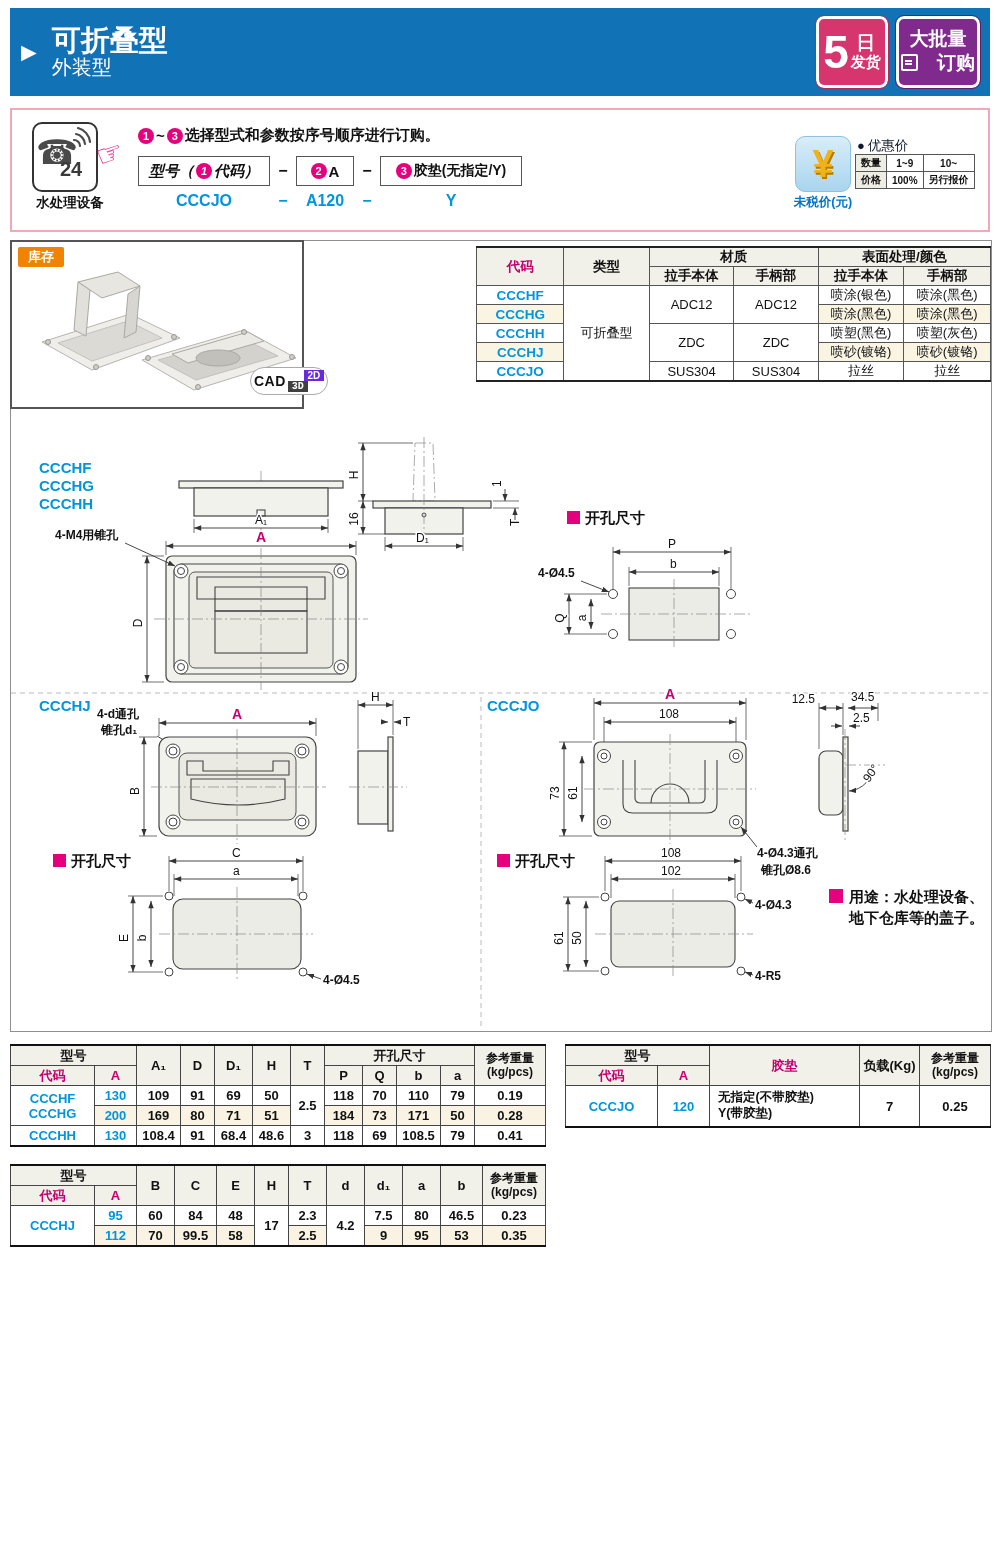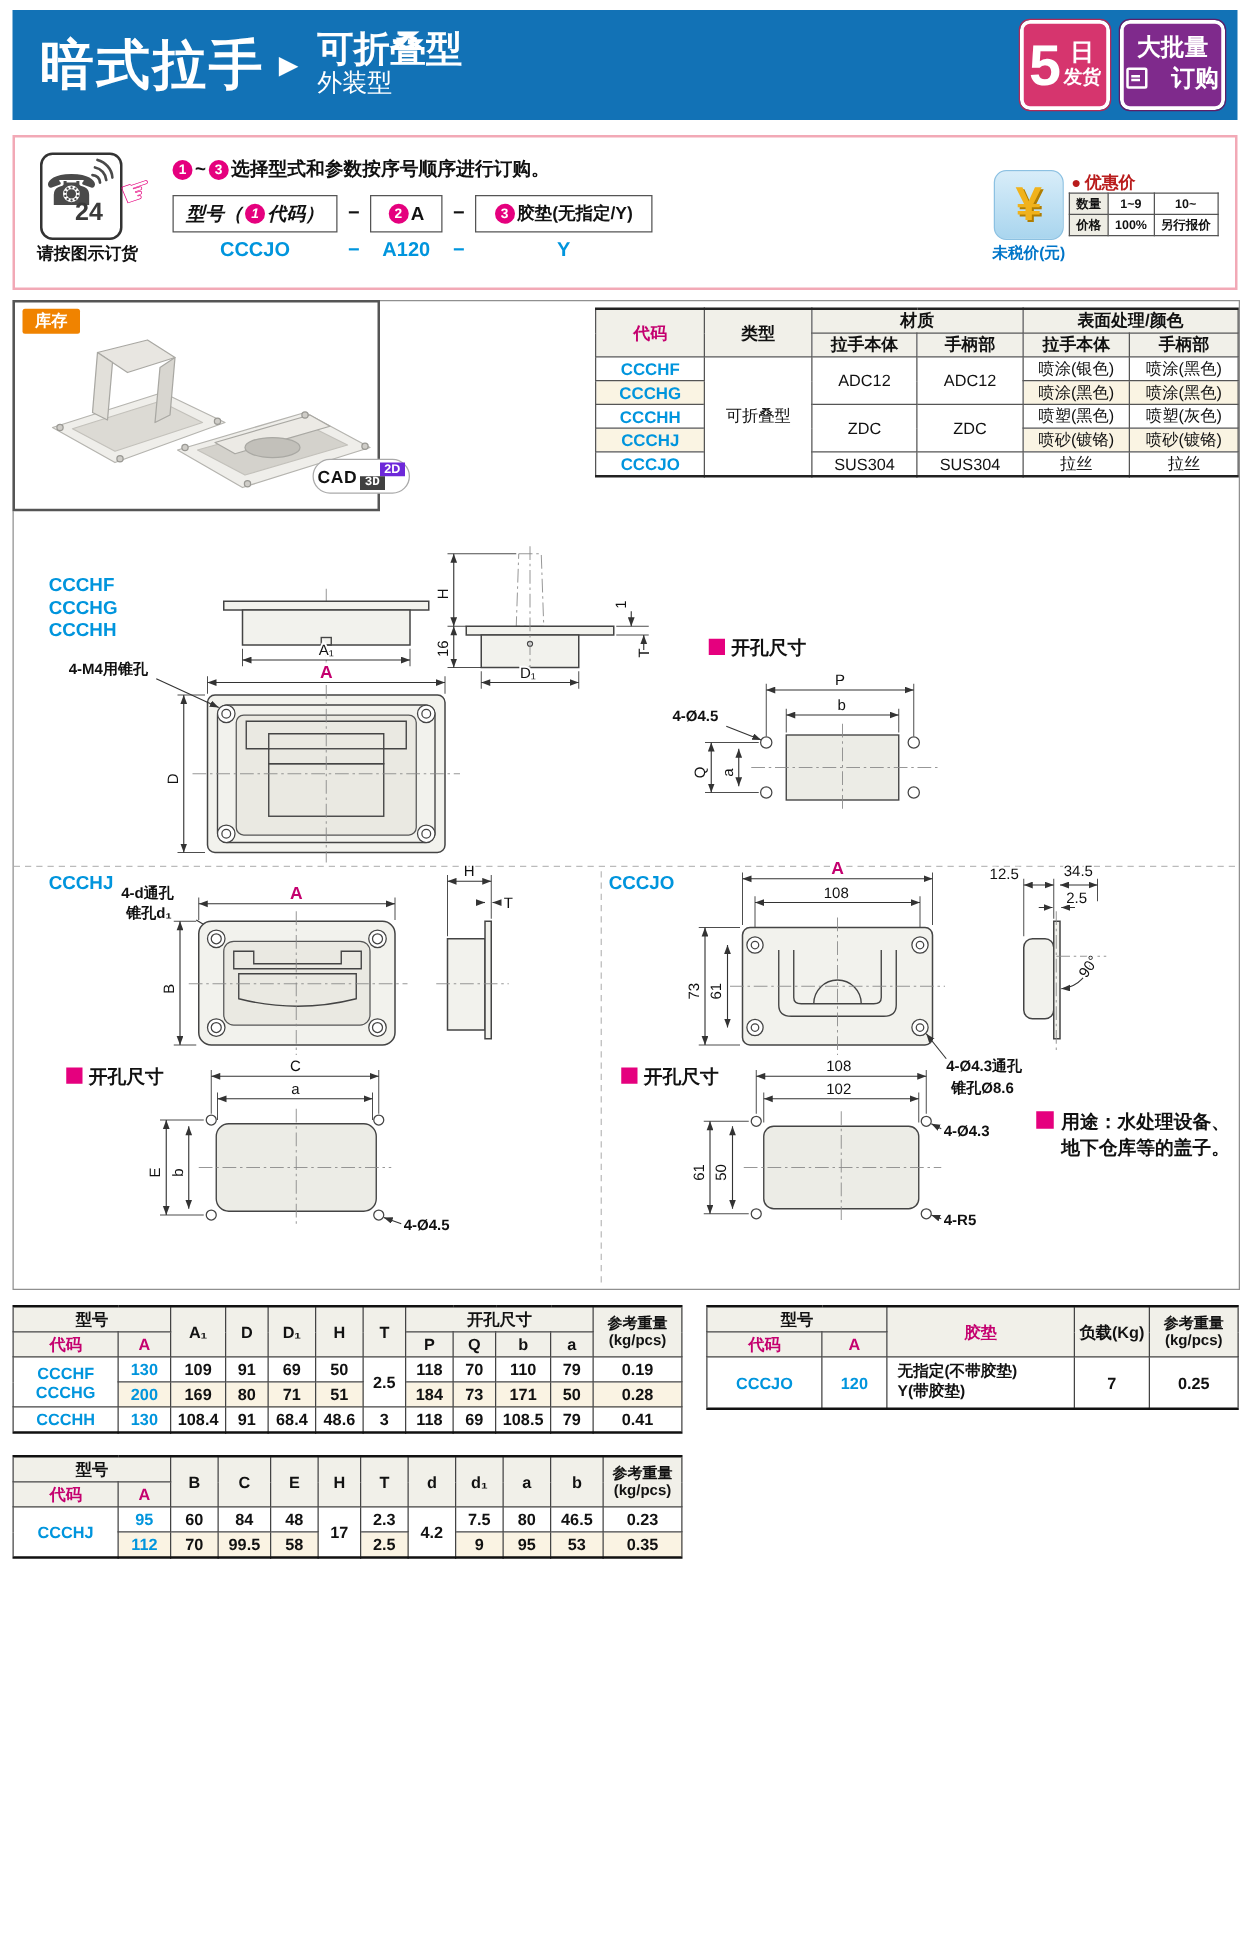--- a/index.html
+++ b/index.html
@@ -34,21 +34,21 @@
   .ncirc{display:inline-flex;width:16px;height:16px;border-radius:50%;background:#e5007e;color:#fff;font-size:11px;font-weight:bold;align-items:center;justify-content:center;}
   .fmt-row{left:126px;top:46px;display:flex;align-items:center;}
   .fmt-box{height:30px;border:1.5px solid #555;box-sizing:border-box;display:flex;align-items:center;justify-content:center;gap:2px;font-size:15px;font-weight:bold;}
   .fb1{width:132px;font-style:italic;} .fb2{width:58px;} .fb3{width:142px;font-size:14px;}
   .fmt-dash{width:26px;text-align:center;font-size:16px;font-weight:bold;}
   .ex-row{left:126px;top:82px;display:flex;align-items:center;color:#0095dd;font-weight:bold;font-size:16px;}
   .ex1{width:132px;text-align:center;} .exd{width:26px;text-align:center;} .ex2{width:58px;text-align:center;} .ex3{width:142px;text-align:center;}
   .yen-tile{left:783px;top:26px;width:54px;height:54px;border-radius:10px;background:linear-gradient(#d8edf9,#a9d5ee);border:1px solid #8cc1e2;display:flex;align-items:center;justify-content:center;}
   .yen{font-size:38px;font-weight:bold;color:#f0b21c;text-shadow:1.5px 1.5px 0 #b07d00;}
   .tax-note{left:770px;top:84px;width:82px;text-align:center;font-size:12.5px;font-weight:bold;color:#0075c8;}
-  .deal{left:845px;top:27px;font-size:13.5px;font-weight:bold;color:#b91c1c;}
+  .deal{left:845px;top:27px;font-size:13.5px;font-weight:normal;color:#0f172a;}
   .deal .dot{font-size:13px;margin-right:3px;}
   table.price{left:843px;top:44px;border-collapse:collapse;position:absolute;}
   table.price td{border:1px solid #555;font-size:10px;font-weight:bold;padding:1px 5px;text-align:center;white-space:nowrap;}
   table.price td.lb{background:#eeede4;}
 
   
   .mainbox{left:10px;top:240px;width:982px;height:792px;border:1px solid #8f8f8f;box-sizing:border-box;}
   .photobox{left:-1px;top:-1px;width:294px;height:169px;border:2px solid #555;box-sizing:border-box;background:#fff;}
   .stock{left:6px;top:5px;background:#f08300;color:#fff;font-size:13px;font-weight:bold;padding:1px 10px;border-radius:2px;}
   .cadbadge{left:238px;top:125px;background:#fff;border:1px solid #aaa;border-radius:14px;display:flex;align-items:center;padding:2px 3px;gap:2px;}
@@ -93,21 +93,20 @@
   table.spec td.blue{color:#0095dd;}
   table.spec tr.alt td{background:#faf3e3;}
   table.spec .wsm{font-size:12px;line-height:1.1;font-weight:bold;}
   table.spec td.pad{ text-align:left;padding:0 8px;font-size:12.5px;line-height:1.25;}
   .t1{left:10px;top:1044px;} .t2{left:10px;top:1164px;} .t3{left:565px;top:1044px;}
 </style>
 </head>
 <body>
 
 <div class="abs hdr">
-  <span class="hdr-title">暗式拉手</span>
   <span class="hdr-arrow">►</span>
   <div>
     <div class="hdr-sub1">可折叠型</div>
     <div class="hdr-sub2">外装型</div>
   </div>
   <div class="hdr-badges">
     <div class="badge5">
       <span class="b5num">5</span>
       <span class="b5col">
         <span class="b5small">日</span>
@@ -127,21 +126,21 @@
 <div class="abs order">
   <div class="abs phone">
     <svg width="57" height="61" viewBox="0 0 57 61">
       <text x="2" y="40" font-size="34" fill="#4a4a4a">☎</text>
       <text x="26" y="52" font-size="20" font-weight="bold" fill="#3a3a3a">24</text>
       <path d="M40,16 a6,6 0 0 1 6,6" stroke="#4a4a4a" stroke-width="2.2" fill="none" stroke-linecap="round"></path>
       <path d="M42,10 a11,11 0 0 1 9,10" stroke="#4a4a4a" stroke-width="2.2" fill="none" stroke-linecap="round"></path>
       <path d="M44,4 a16,16 0 0 1 12,14" stroke="#4a4a4a" stroke-width="2.2" fill="none" stroke-linecap="round"></path>
     </svg>
   </div>
-  <div class="abs phone-note">请按图示订货</div>
+  <div class="abs phone-note">水处理设备</div>
   <div class="abs pointer">☞</div>
 
   <div class="abs instr">
     <span class="ncirc">1</span>
       <span>~</span>
       <span class="ncirc">3</span>
       <span>选择型式和参数按序号顺序进行订购。</span>
   </div>
 
   <div class="abs fmt-row">

